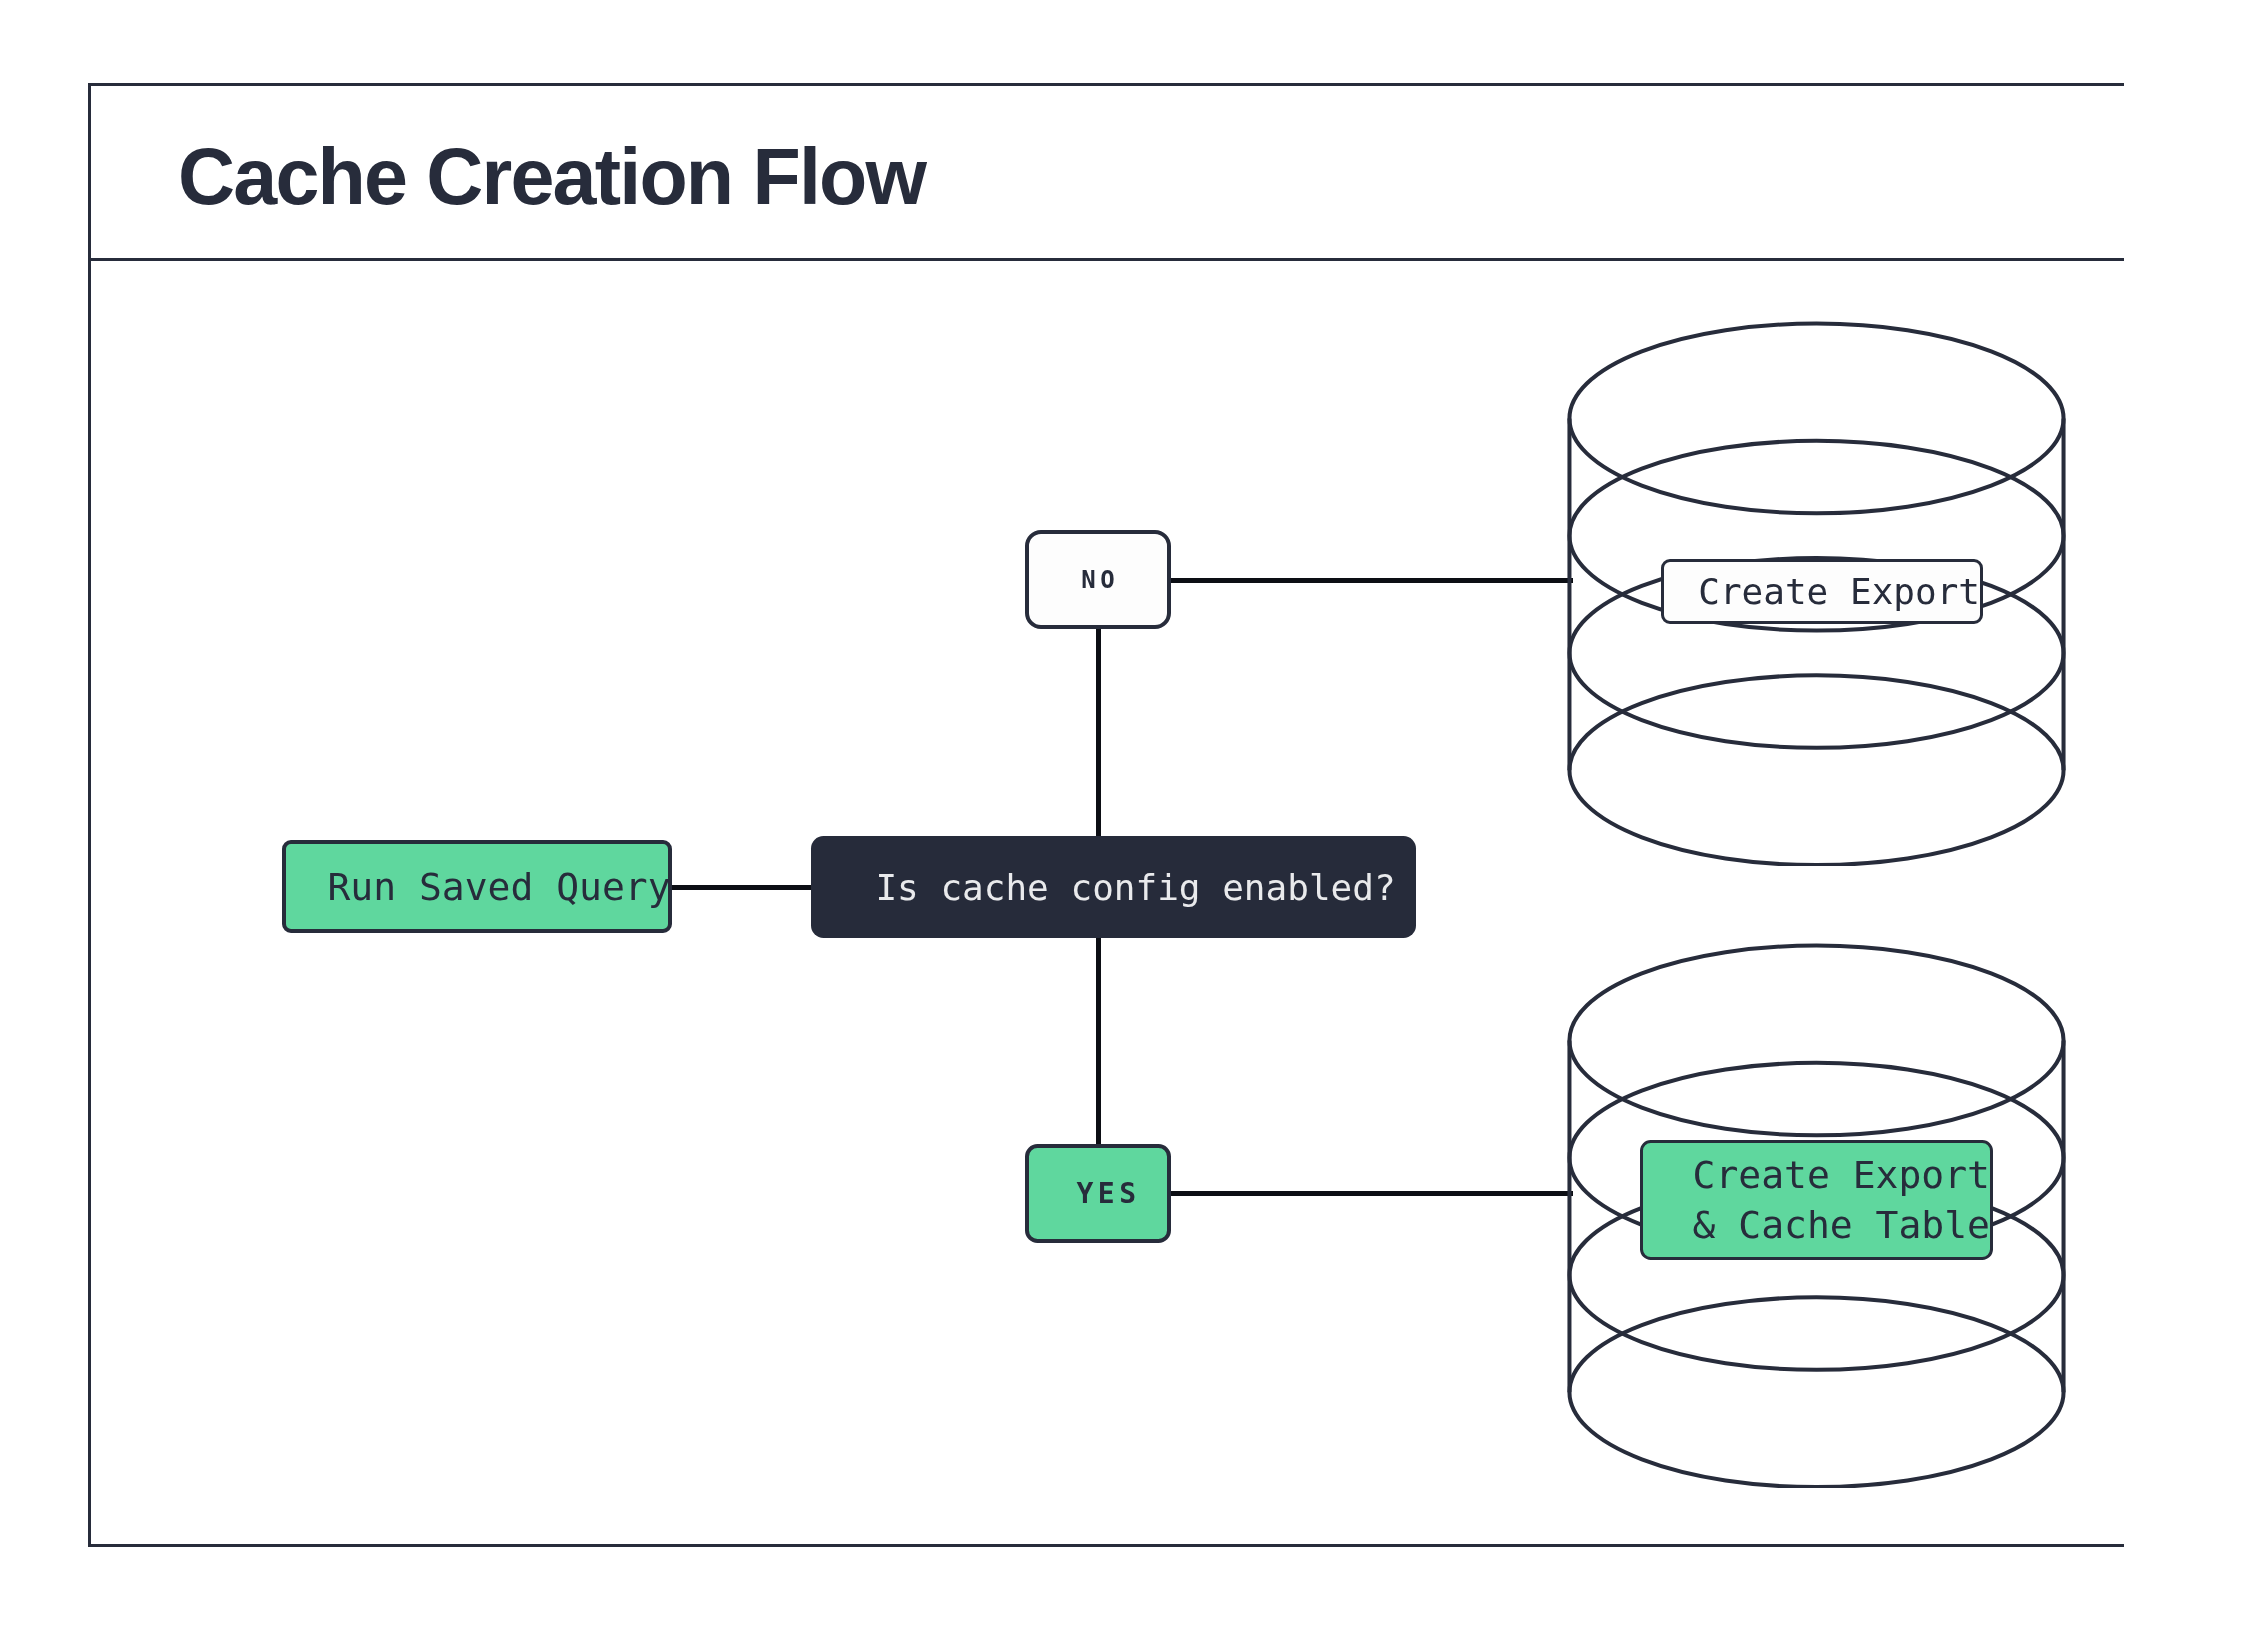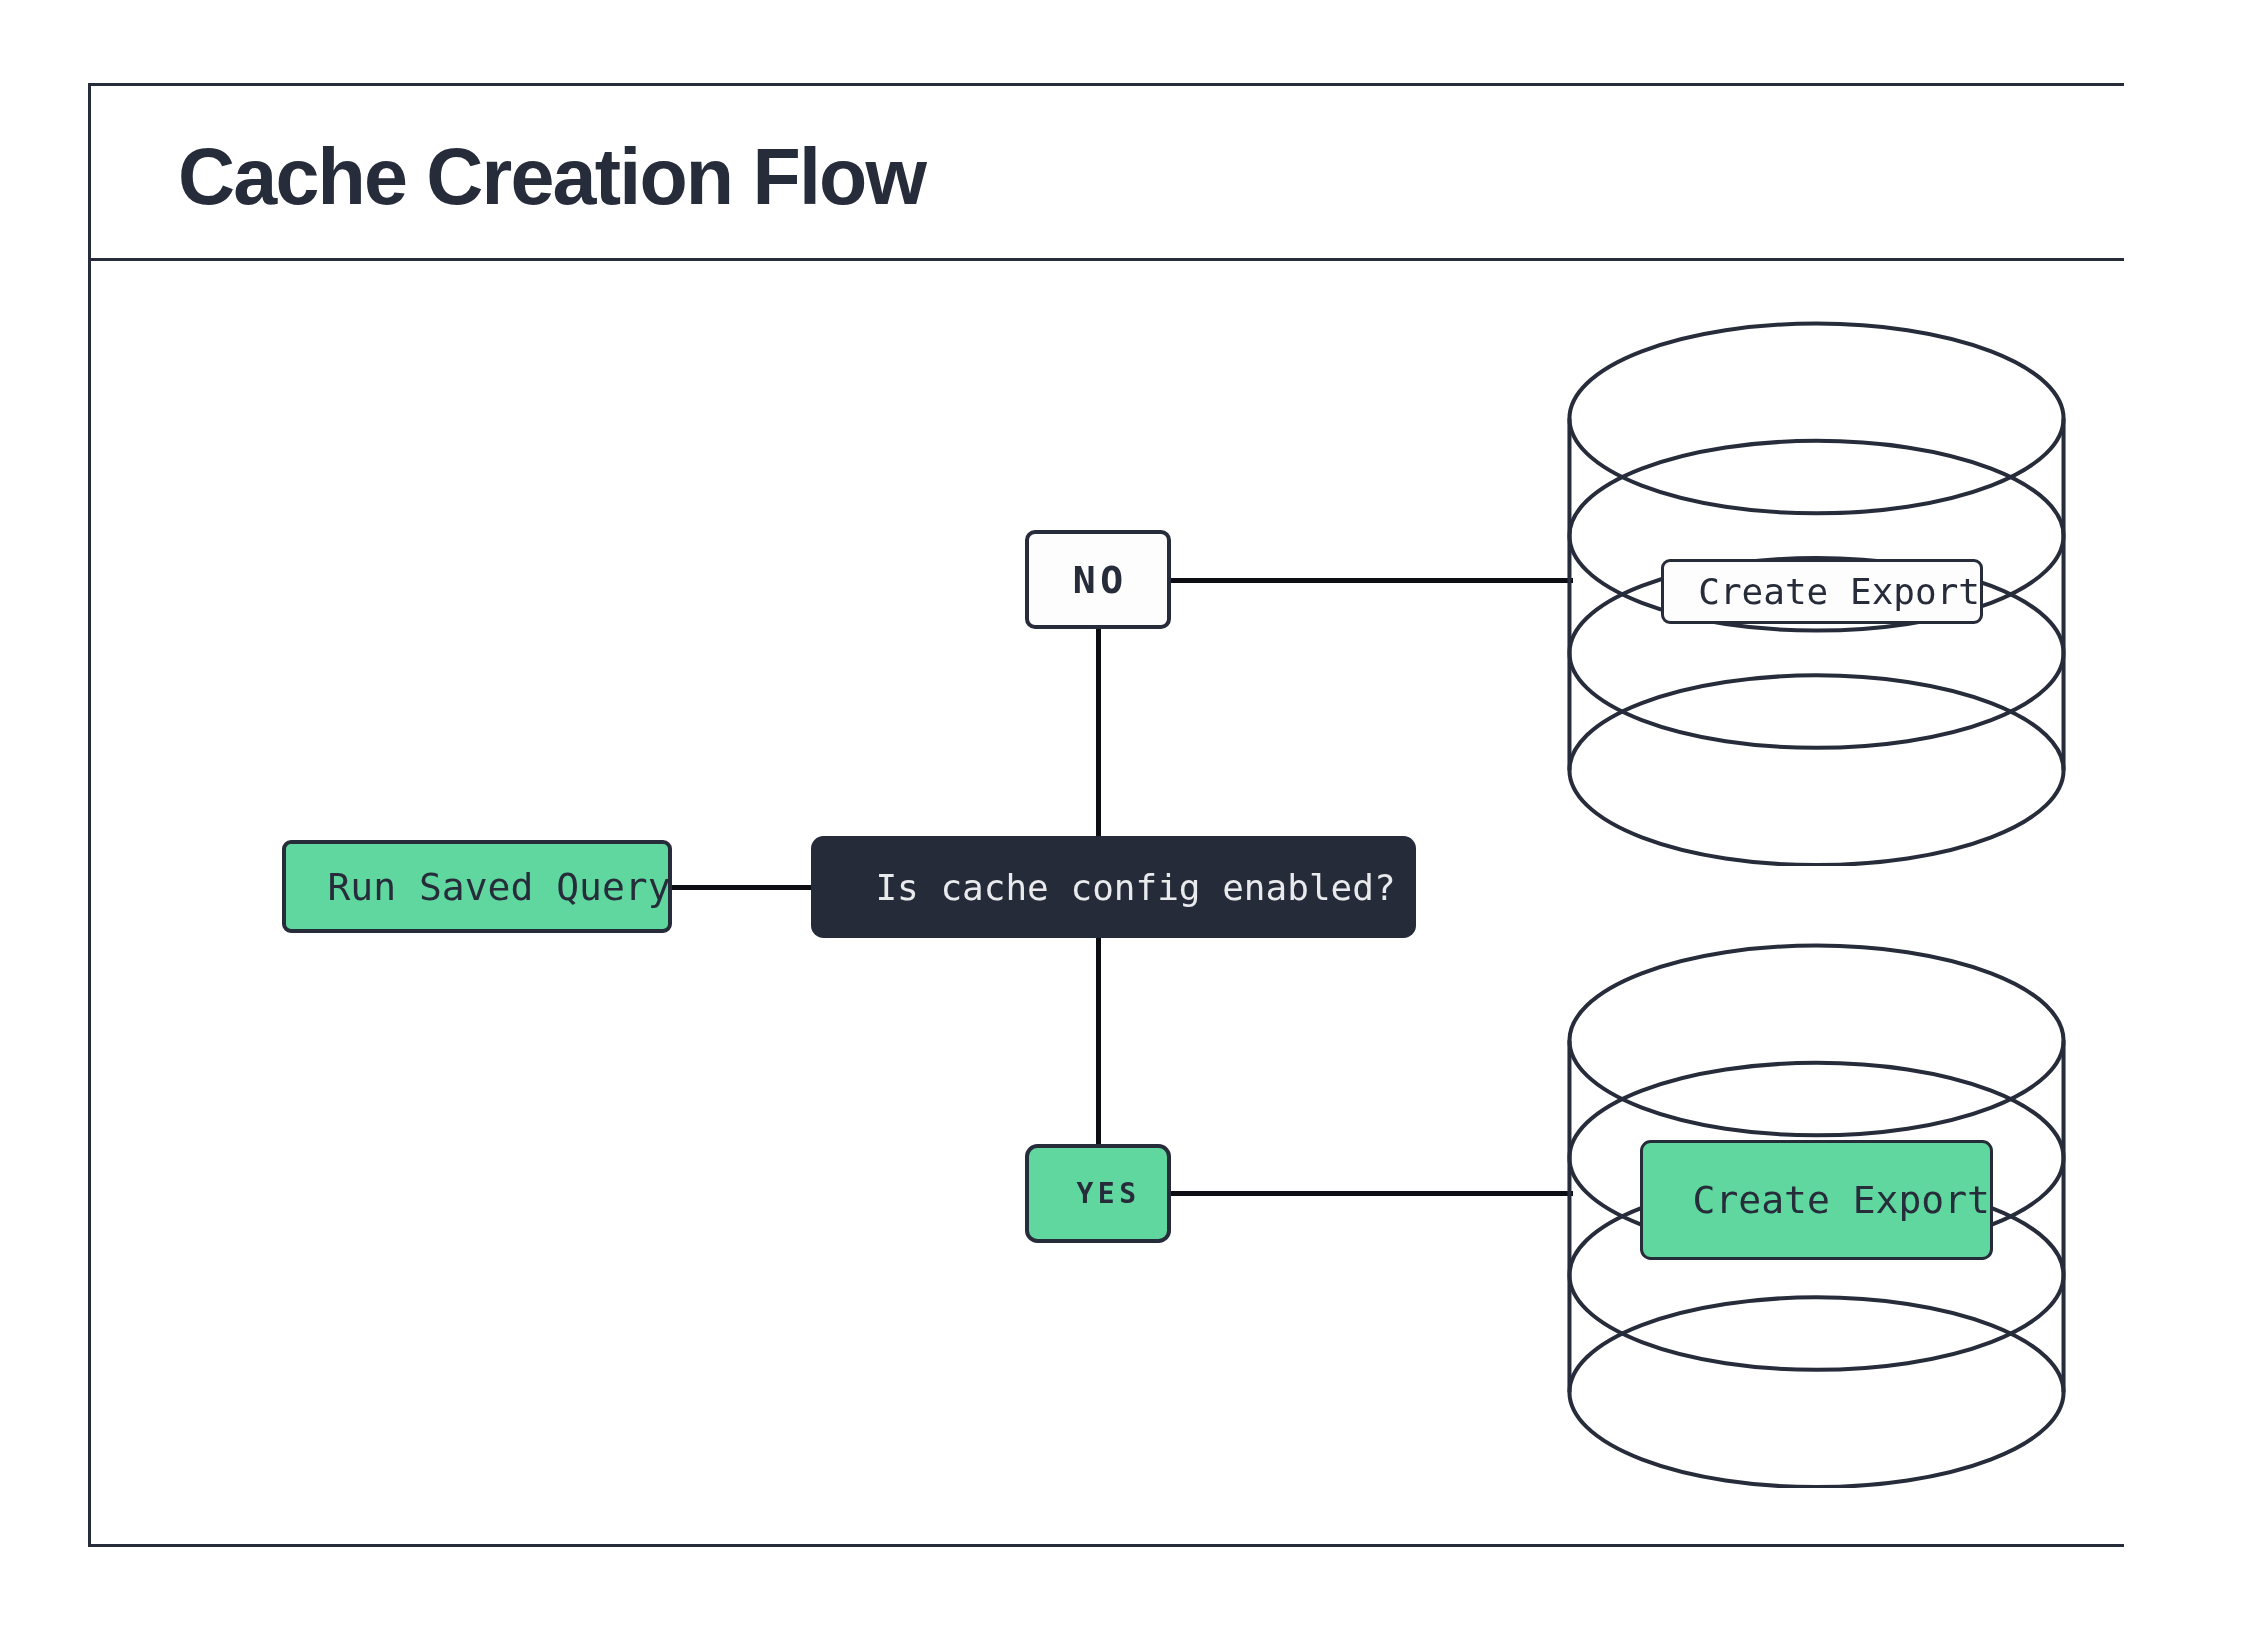--- a/index.html
+++ b/index.html
@@ -69,22 +69,22 @@
     left: 811px; top: 836px; width: 605px; height: 102px;
     background: #262b3a;
     color: #e9eaec;
     border-radius: 12.5px;
     font-size: 36px;
   }
   .node-no {
     left: 1025px; top: 530px; width: 146px; height: 99px;
     background: #fdfdfd;
     border: 4.5px solid #272c3b;
-    border-radius: 10px;
-    font-size: 38px;
+    border-radius: 16px;
+    font-size: 24px;
     font-weight: 700;
     letter-spacing: 4.5px;
     padding-left: 4.5px; 
   }
   .node-yes {
     left: 1025px; top: 1144px; width: 146px; height: 99px;
     background: #5fd79e;
     border: 4.5px solid #272c3b;
     border-radius: 12.5px;
     font-size: 28px;
@@ -177,16 +177,17 @@
   <div class="node node-yes">
     <span>YES</span>
   </div>
 
   <div class="db-label db-label-no">
     <span>Create Export</span>
   </div>
 
   <div class="db-label db-label-yes">
     <span>Create Export</span>
+    <span>&amp; Cache Table</span>
   </div>
 
 </div>
 
 
 </body></html>

